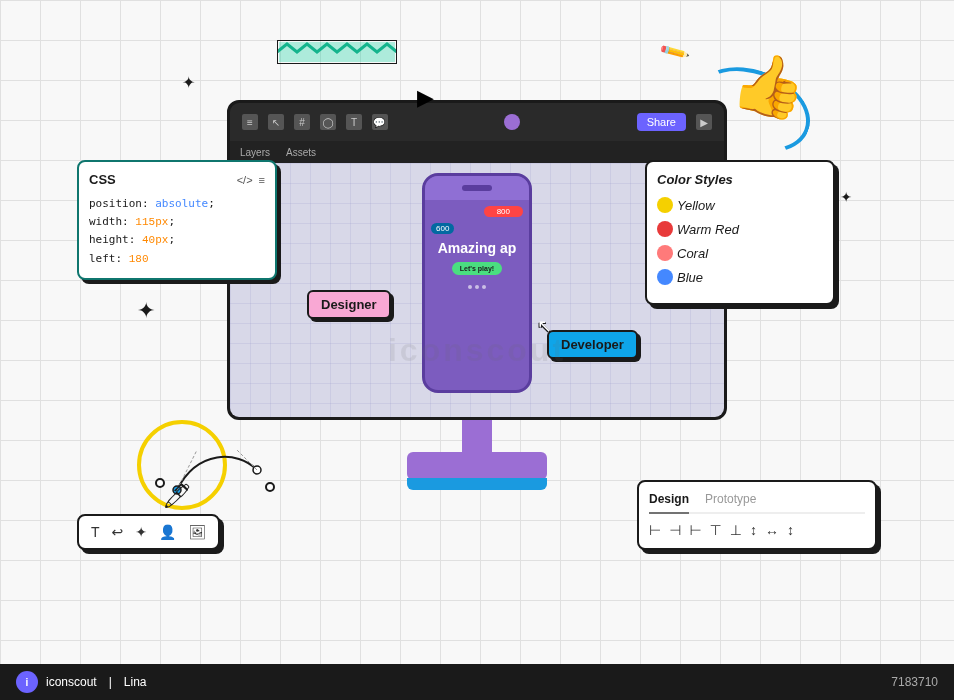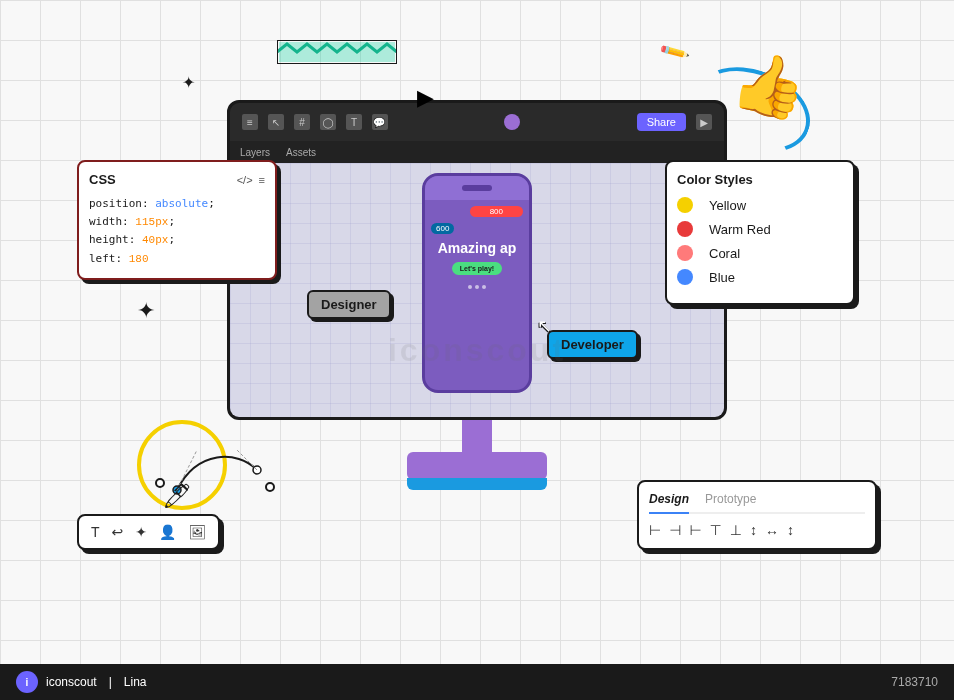--- a/index.html
+++ b/index.html
@@ -179,21 +179,21 @@
       padding: 6px;
       display: flex;
       flex-direction: column;
       gap: 6px;
       align-items: center;
     }
     .phone-badge-red {
       background: #ff4444;
       color: white;
       font-size: 8px;
-      padding: 1px 20px;
+      padding: 1px 13px;
       border-radius: 8px;
       align-self: flex-end;
     }
     .phone-badge-orange {
       background: #0369a1;
       color: white;
       font-size: 8px;
       padding: 1px 5px;
       border-radius: 8px;
       align-self: flex-start;
@@ -264,21 +264,21 @@
     }
 
     
     .css-panel {
       position: absolute;
       top: 140px;
       left: 30px;
       width: 200px;
       background: white;
       border-radius: 8px;
-      border: 2px solid #7f1d1d;
+      border: 2px solid #0f766e;
       box-shadow: 4px 4px 0 #1a1a1a;
       z-index: 10;
       padding: 10px;
     }
     .css-panel-header {
       display: flex;
       align-items: center;
       justify-content: space-between;
       margin-bottom: 8px;
     }
@@ -302,39 +302,40 @@
       line-height: 1.6;
     }
     .css-prop { color: #1a1a1a; }
     .css-val-blue { color: #4488ff; }
     .css-val-orange { color: #ff8800; font-family: Liberation Mono, monospace; }
 
     
     .color-panel {
       position: absolute;
       top: 140px;
-      right: 52px;
+      right: 72px;
       width: 190px;
       background: white;
       border-radius: 8px;
       border: 2px solid #1a1a1a;
       box-shadow: 4px 4px 0 #1a1a1a;
       z-index: 10;
       padding: 10px;
+      font-style: italic;
     }
     .color-panel-title {
       font-size: 13px;
       font-weight: bold;
       color: #1a1a1a;
       margin-bottom: 10px;
     }
     .color-item {
       display: flex;
       align-items: center;
-      gap: 16px;
+      gap: 4px;
       margin-bottom: 8px;
     }
     .color-dot {
       width: 16px;
       height: 16px;
       border-radius: 50%;
       flex-shrink: 0;
     }
     .color-label {
       font-size: 13px;
@@ -358,24 +359,23 @@
       display: flex;
       gap: 16px;
       margin-bottom: 8px;
       border-bottom: 2px solid #eee;
       padding-bottom: 6px;
     }
     .design-tab-active {
       font-size: 12px;
       font-weight: bold;
       color: #1a1a1a;
-      border-bottom: 2px solid #3b82f6;
+      border-bottom: 2px solid #737373;
       padding-bottom: 4px;
       margin-bottom: -8px;
-      font-style: italic;
     }
     .design-tab-inactive {
       font-size: 12px;
       color: #999;
     }
     .design-icons {
       display: flex;
       gap: 8px;
       flex-wrap: wrap;
       align-items: center;
@@ -403,21 +403,21 @@
     .tool-icon {
       font-size: 14px;
       color: #333;
     }
 
     
     .label-designer {
       position: absolute;
       top: 270px;
       left: 260px;
-      background: #a3a3a3;
+      background: #f9a8d4;
       color: #1a1a1a;
       font-size: 13px;
       font-weight: bold;
       padding: 5px 12px;
       border-radius: 6px;
       border: 2px solid #1a1a1a;
       box-shadow: 3px 3px 0 #1a1a1a;
       z-index: 15;
     }
     .label-developer {

